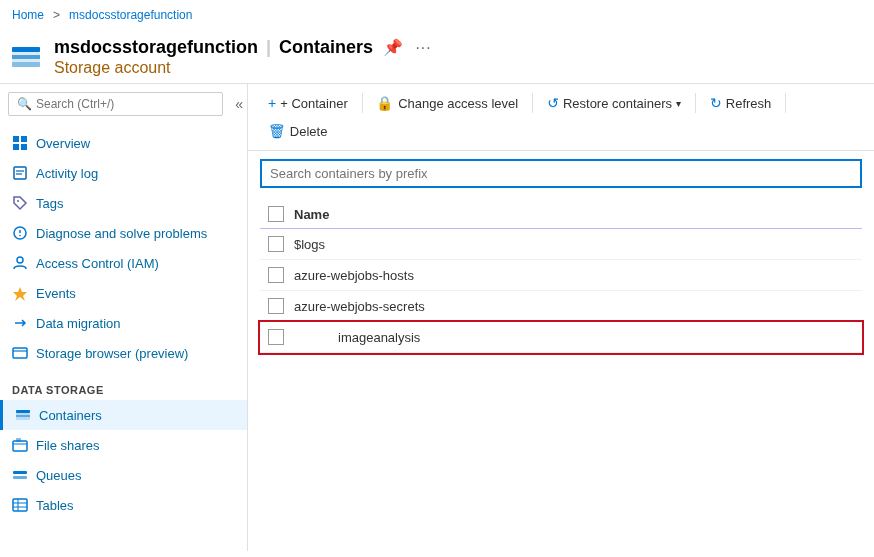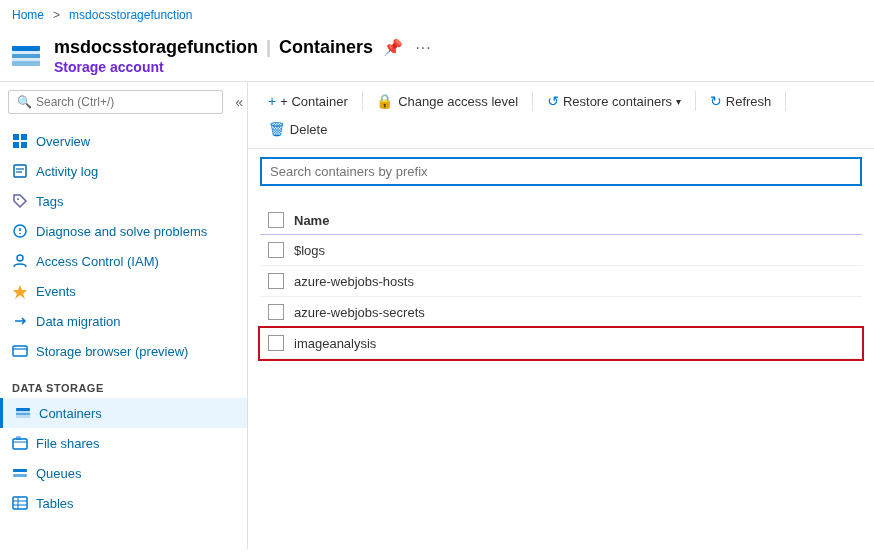--- a/index.html
+++ b/index.html
@@ -7,21 +7,21 @@
 
     
     .breadcrumb { display: flex; align-items: center; gap: 9px; padding: 8px 12px; font-size: 12px; color: #0078d4; }
     .breadcrumb span { color: #666; }
 
     
     .resource-header { display: flex; align-items: center; padding: 6px 12px 6px 8px; border-bottom: 1px solid #e0e0e0; }
     .resource-icon { width: 36px; height: 36px; margin-right: 10px; display: flex; align-items: center; justify-content: center; }
     .resource-title { display: flex; flex-direction: column; }
     .resource-title .main-title { font-size: 18px; font-weight: 600; color: #000; display: flex; align-items: center; gap: 8px; }
-    .resource-title .sub-title { font-size: 14px; color: #6d28d9; font-weight: bold; }
+    .resource-title .sub-title { font-size: 16px; color: #a16207; }
     .icon-btn { background: none; border: none; cursor: pointer; color: #666; font-size: 16px; padding: 2px; }
 
     
     .main-layout { display: flex; height: calc(557px - 90px); }
 
     
     .sidebar { width: 248px; border-right: 1px solid #e0e0e0; display: flex; flex-direction: column; overflow-y: auto; background: #fff; }
     .search-box { display: flex; align-items: center; margin: 8px; border: 1px solid #ccc; border-radius: 2px; padding: 4px 8px; gap: 4px; }
     .search-box input { border: none; outline: none; font-size: 12px; flex: 1; color: #333; }
     .collapse-btn { background: none; border: none; cursor: pointer; color: #666; font-size: 14px; padding: 2px 4px; }
@@ -33,21 +33,21 @@
 
     
     .content { flex: 1; display: flex; flex-direction: column; overflow: hidden; }
     .toolbar { display: flex; align-items: center; gap: 2px; padding: 6px 12px; border-bottom: 1px solid #e0e0e0; flex-wrap: wrap; }
     .toolbar-btn { display: flex; align-items: center; gap: 4px; padding: 5px 8px; background: none; border: none; cursor: pointer; color: #333; font-size: 13px; border-radius: 2px; }
     .toolbar-btn .icon { font-size: 14px; color: #0078d4; }
     .toolbar-divider { width: 1px; height: 20px; background: #e0e0e0; margin: 0 4px; }
 
     
     .table-area { flex: 1; overflow-y: auto; padding: 8px 12px; }
-    .search-container { margin-bottom: 20px; }
+    .search-container { margin-bottom: 12px; }
     .table-search { width: 100%; border: 2px solid #0078d4; outline: none; padding: 5px 8px; font-size: 13px; color: #333; }
     .table-header { display: flex; align-items: center; padding: 6px 8px; font-size: 13px; font-weight: 600; color: #333; border-bottom: 1px solid #c4b5fd; }
     .table-row { display: flex; align-items: center; padding: 7px 8px; border-bottom: 1px solid #f0f0f0; font-size: 13px; }
     .table-row.highlighted { outline: 2px solid #c50f1f; }
     .checkbox { width: 16px; height: 16px; border: 1px solid #999; margin-right: 10px; display: inline-block; flex-shrink: 0; background: #fff; }
     .col-name { flex: 1; }
 
     
     ::-webkit-scrollbar { width: 6px; }
     ::-webkit-scrollbar-track { background: #f1f1f1; }
@@ -264,20 +264,20 @@
       <div class="table-row">
         <span class="checkbox"></span>
         <span class="col-name">azure-webjobs-hosts</span>
       </div>
 
       <div class="table-row">
         <span class="checkbox"></span>
         <span class="col-name">azure-webjobs-secrets</span>
       </div>
 
-      <div class="table-row highlighted" style="outline:2px solid #c50f1f;">
+      <div class="table-row highlighted" style="outline:2px solid #c50f1f;gap:44px;">
         <span class="checkbox"></span>
         <span class="col-name">imageanalysis</span>
       </div>
     </div>
   </div>
 
 </div>
 
 </body></html>

